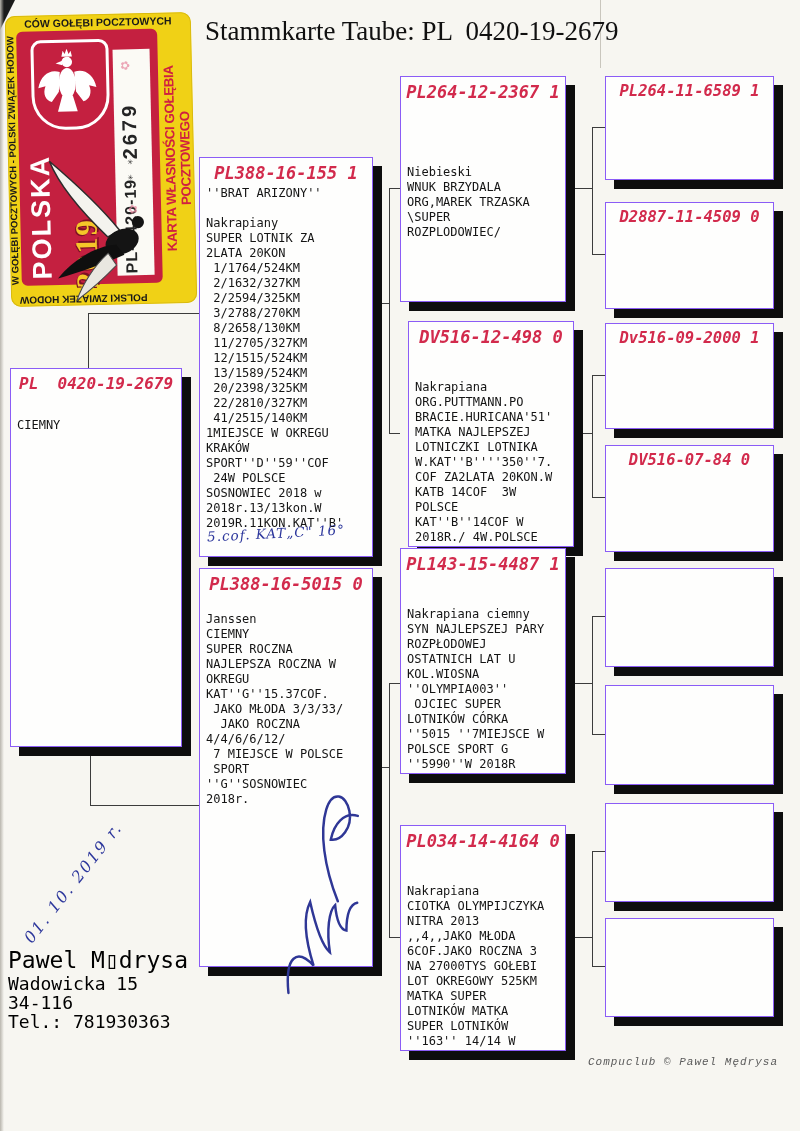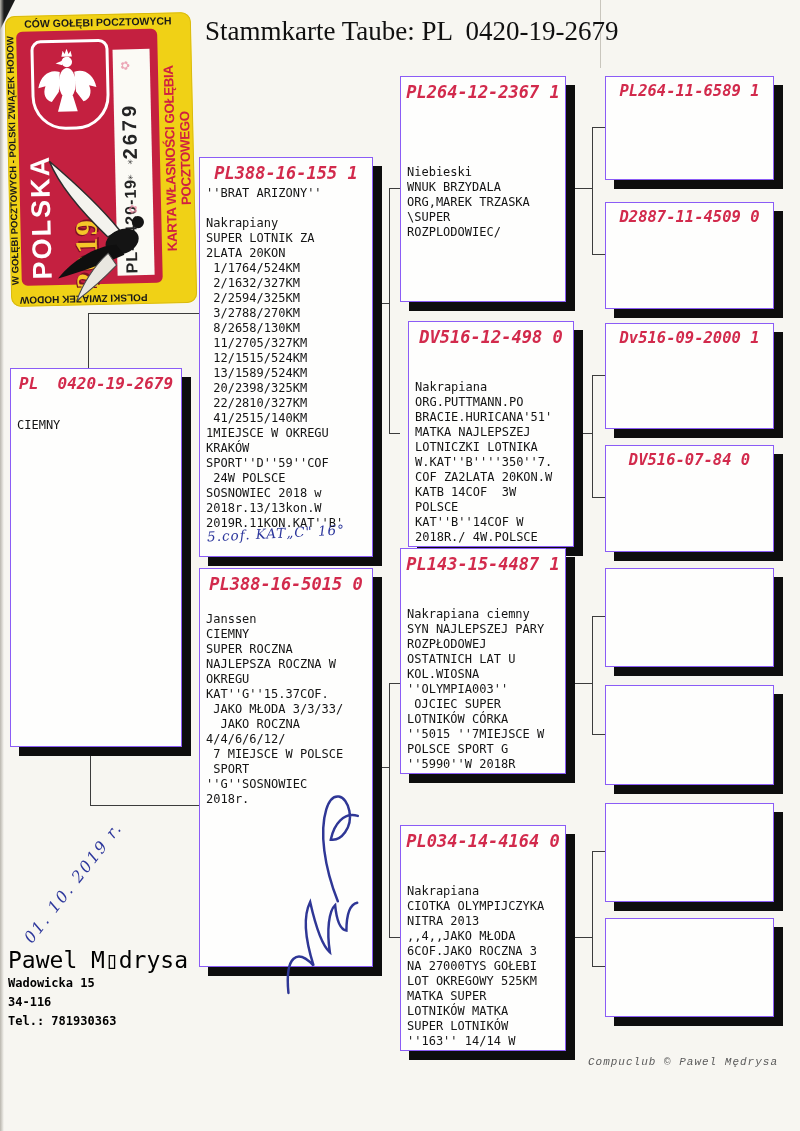--- a/index.html
+++ b/index.html
@@ -67,21 +67,21 @@
   
   .hw{color:#2d379c;font-family:"DejaVu Serif",serif;font-style:italic;}
   .hw-note{position:absolute;left:207px;top:525px;font-size:13.5px;letter-spacing:1px;
         transform:rotate(-3deg);}
   .hw-date{position:absolute;left:20px;top:935px;font-size:16px;letter-spacing:2px;
         transform:rotate(-52deg);transform-origin:0 0;white-space:pre;}
 
   
   .owner{position:absolute;left:8px;top:946px;color:#000;}
   .owner-name{font-size:23px;line-height:28px;}
-  .owner-line{font-size:12px;line-height:19px;font-weight:bold;}
+  .owner-line{font-size:18px;line-height:19px;}
   .footer{position:absolute;right:22px;top:1056px;font-family:"Liberation Mono",monospace;
         font-style:italic;font-size:11px;letter-spacing:1px;color:#5a5a5a;}
 </style>
 </head>
 <body>
 
 <div id="page">
 
   <div class="corner-artifact"></div>
   <div class="edge-shade"></div>

